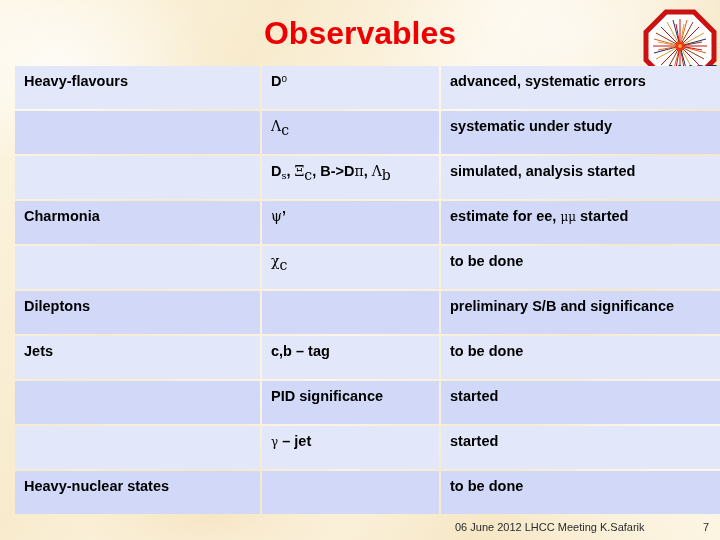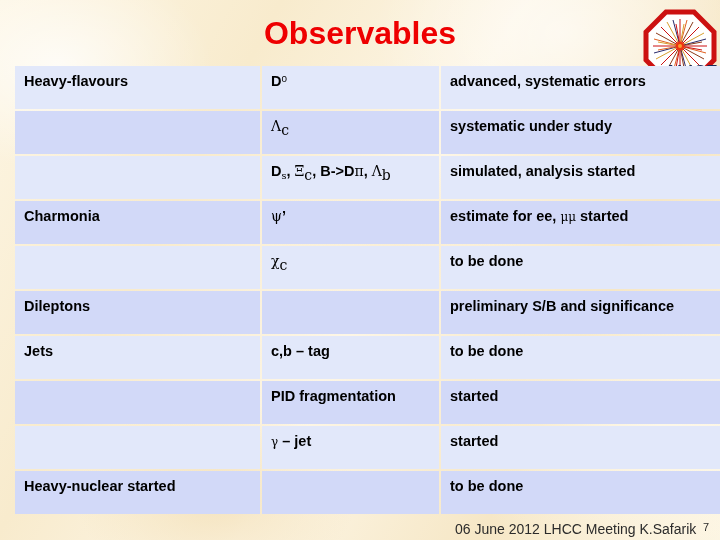--- a/index.html
+++ b/index.html
@@ -122,21 +122,21 @@
     position: absolute;
     left: 0;
     top: 521px;
     width: 720px;
     height: 16px;
   }
   #footer-text {
     position: absolute;
     left: 455px;
     top: 0;
-    font-size: 14px;
+    font-size: 11px;
     color: #2b2b2b;
     white-space: nowrap;
   }
   #footer-page {
     position: absolute;
     left: 703px;
     top: 0;
     font-size: 11px;
     color: #2b2b2b;
   }
@@ -225,30 +225,30 @@
           <td class="c2 shadeB"></td>
           <td class="c3 shadeB">preliminary S/B and significance</td>
         </tr>
         <tr>
           <td class="c1 shadeA">Jets</td>
           <td class="c2 shadeA">c,b – tag</td>
           <td class="c3 shadeA">to be done</td>
         </tr>
         <tr>
           <td class="c1 shadeB"></td>
-          <td class="c2 shadeB">PID fragmentation</td>
+          <td class="c2 shadeB">PID significance</td>
           <td class="c3 shadeB">started</td>
         </tr>
         <tr>
           <td class="c1 shadeA"></td>
           <td class="c2 shadeA"><span class="gk-sm">γ</span> – jet</td>
           <td class="c3 shadeA">started</td>
         </tr>
         <tr>
-          <td class="c1 shadeB">Heavy-nuclear started</td>
+          <td class="c1 shadeB">Heavy-nuclear states</td>
           <td class="c2 shadeB"></td>
           <td class="c3 shadeB">to be done</td>
         </tr>
       </tbody>
   </table>
 
   <div id="footer">
     <span id="footer-text">06 June 2012 LHCC Meeting K.Safarik</span>
     <span id="footer-page">7</span>
   </div>

